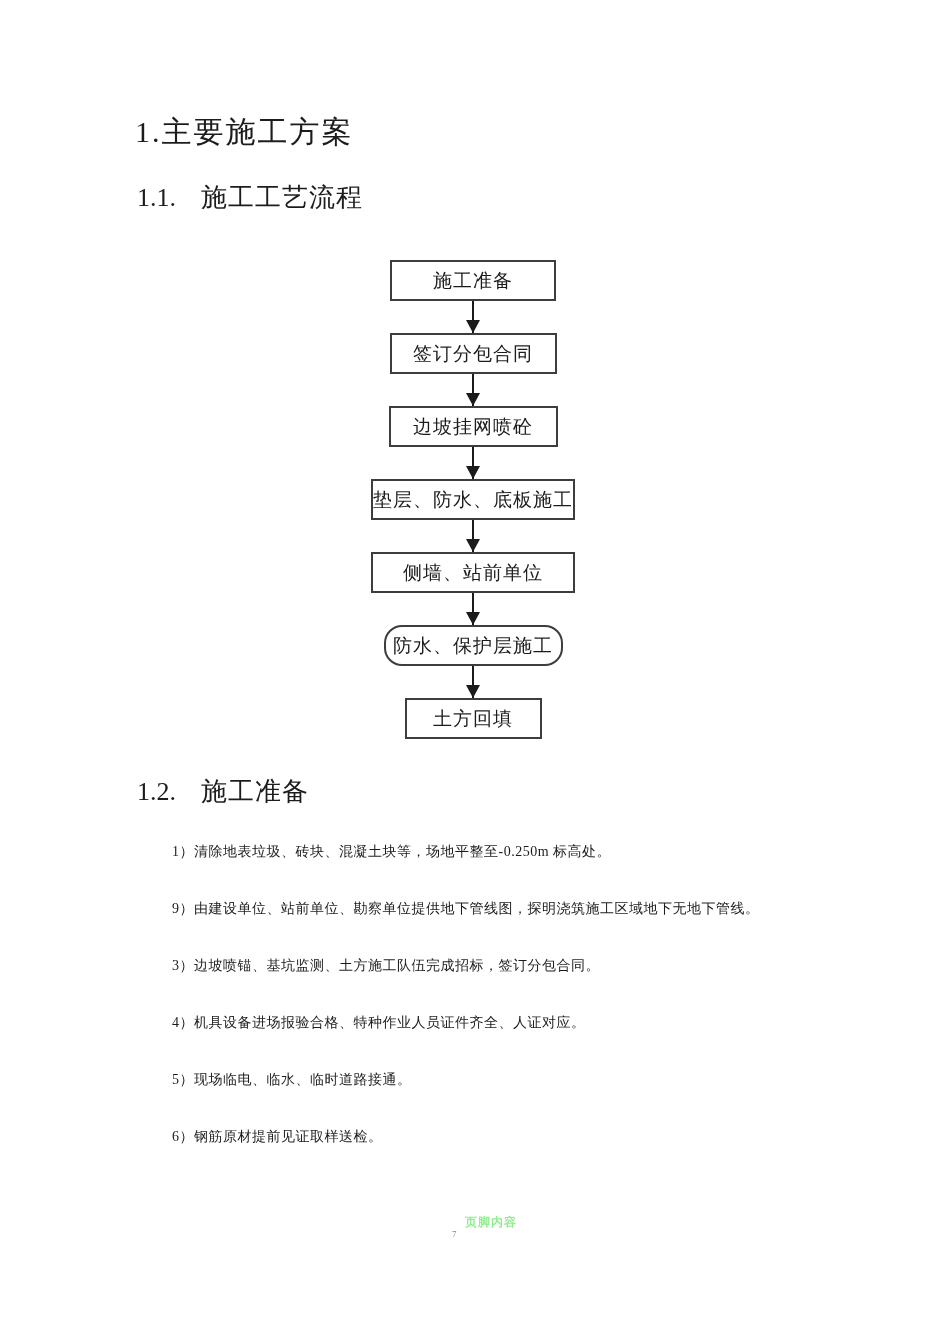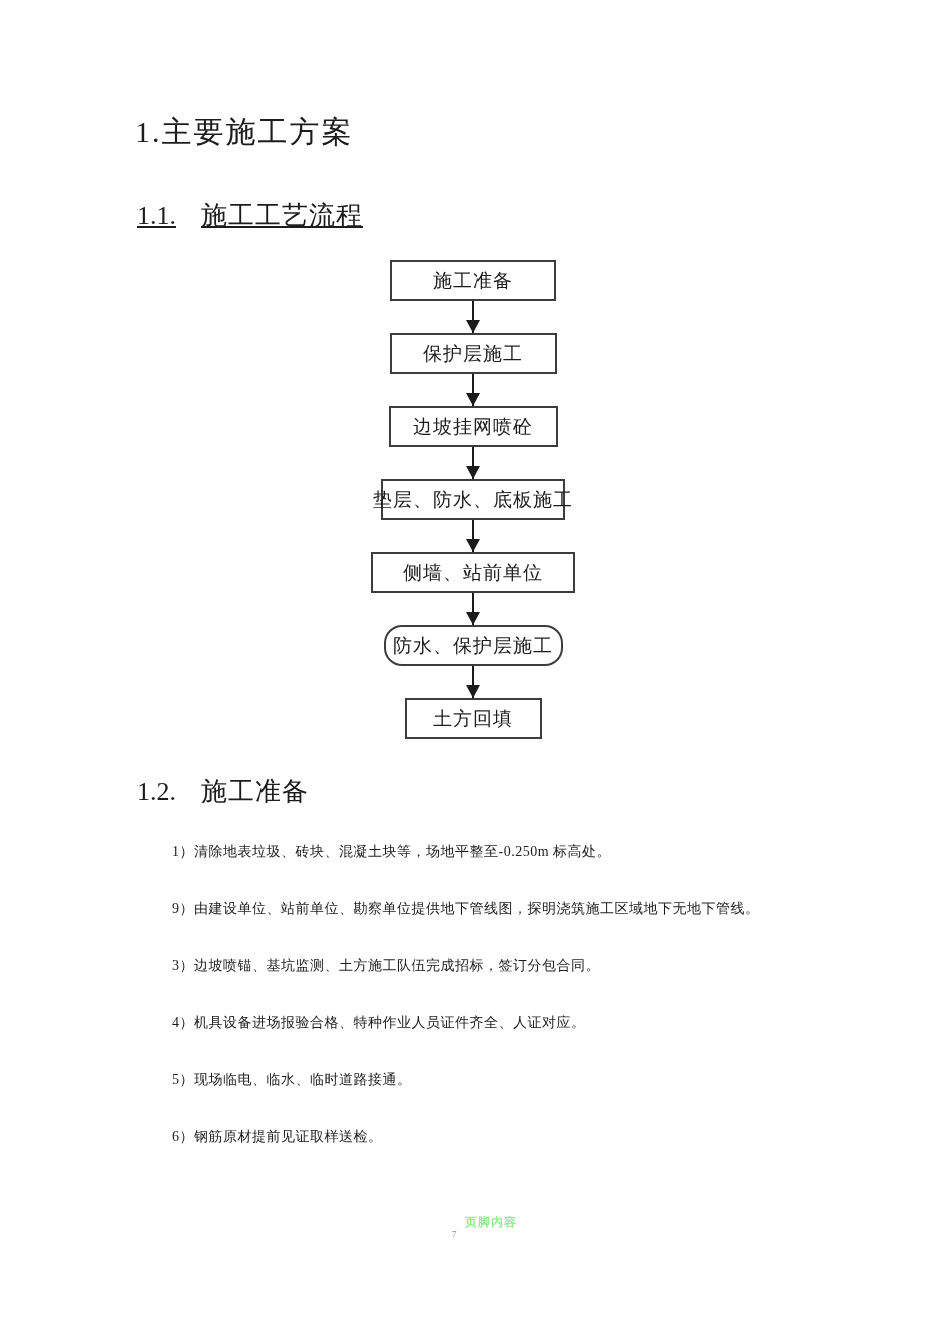--- a/index.html
+++ b/index.html
@@ -29,21 +29,21 @@
     letter-spacing: 2px;
     white-space: nowrap;
   }
   .h2 {
     position: absolute;
     margin: 0;
     font-size: 26px;
     font-weight: 400;
     white-space: nowrap;
   }
-  .h2-sec11 { left: 137px; top: 198px; text-decoration: underline; }
+  .h2-sec11 { left: 137px; top: 180px; }
   .h2-sec12 { left: 137px; top: 774px; }
   .h2 .h2-title { margin-left: 25px; letter-spacing: 1px; }
 
   
   .flowchart {
     position: absolute;
     left: 0;
     top: 260px;
     width: 946px;
     display: flex;
@@ -58,21 +58,21 @@
     display: flex;
     align-items: center;
     justify-content: center;
     font-size: 19px;
     letter-spacing: 1px;
     white-space: nowrap;
   }
   .w1 { width: 166px; }
   .w2 { width: 167px; }
   .w3 { width: 169px; }
-  .w4 { width: 184px; }
+  .w4 { width: 204px; }
   .w5 { width: 204px; }
   .w6 { width: 179px; border-radius: 18px; }
   .w7 { width: 137px; }
   .flow-arrow {
     position: relative;
     width: 2px;
     height: 32px;
     background: #1b1b1b;
   }
   .flow-arrow::after {
@@ -127,21 +127,21 @@
 
 <div class="page">
 
   <h1 class="h1-title">1.主要施工方案</h1>
 
   <h2 class="h2 h2-sec11"><span class="h2-num">1.1.</span><span class="h2-title">施工工艺流程</span></h2>
 
   <div class="flowchart">
     <div class="flow-box w1">施工准备</div>
     <div class="flow-arrow"></div>
-    <div class="flow-box w2">保护层施工</div>
+    <div class="flow-box w2">签订分包合同</div>
     <div class="flow-arrow"></div>
     <div class="flow-box w3">边坡挂网喷砼</div>
     <div class="flow-arrow"></div>
     <div class="flow-box w4">垫层、防水、底板施工</div>
     <div class="flow-arrow"></div>
     <div class="flow-box w5">侧墙、站前单位</div>
     <div class="flow-arrow"></div>
     <div class="flow-box w6">防水、保护层施工</div>
     <div class="flow-arrow"></div>
     <div class="flow-box w7">土方回填</div>

